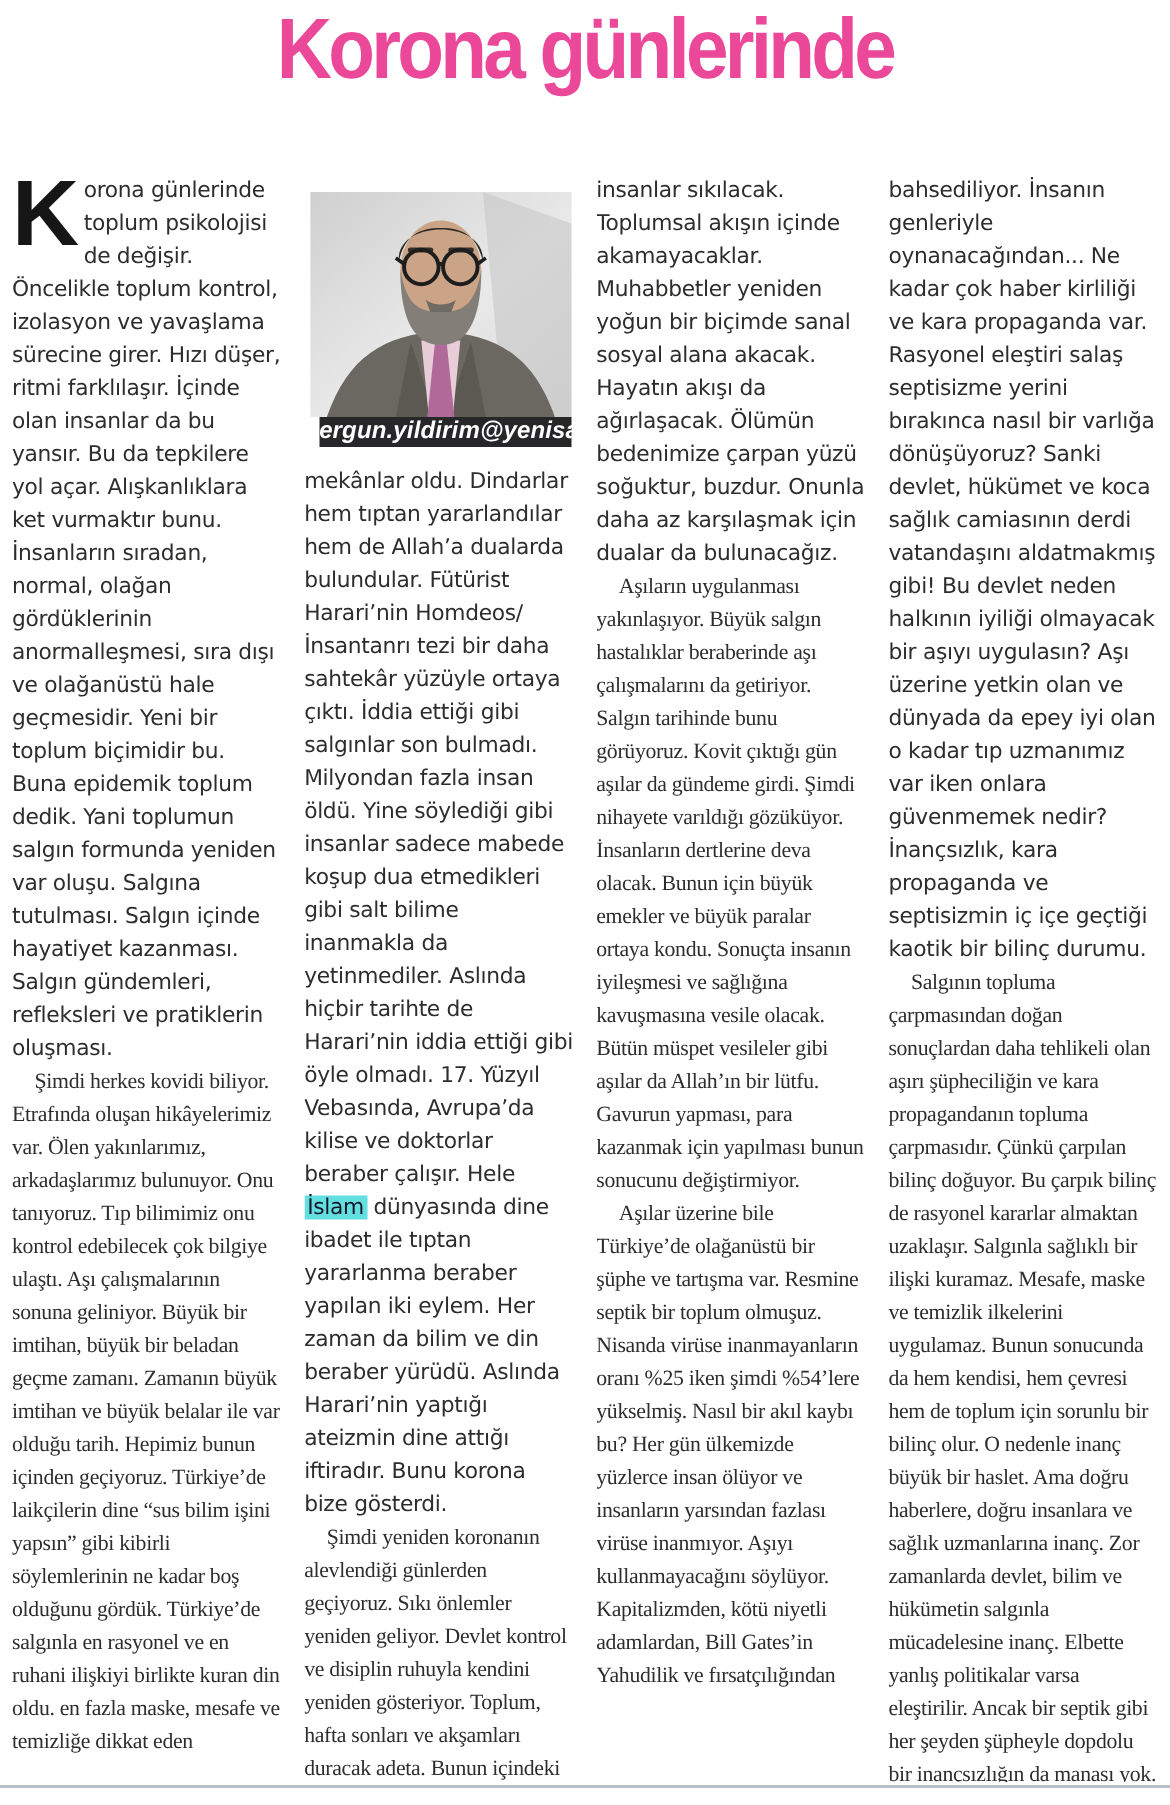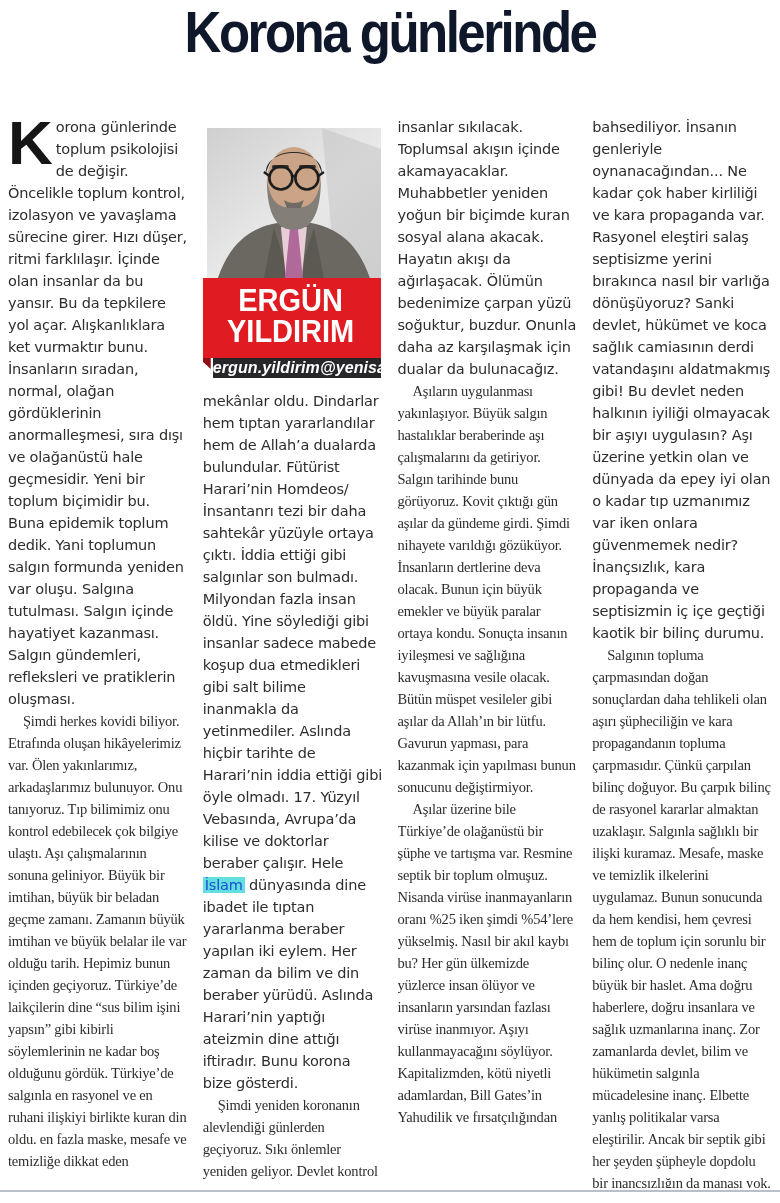--- a/index.html
+++ b/index.html
@@ -10,21 +10,21 @@
     background: #ffffff;
     overflow: hidden;
     font-family: "DejaVu Sans", "Liberation Sans", sans-serif;
   }
 
   
   .headline {
     position: absolute;
     top: 6px; left: 0; right: 0;
     text-align: center;
-    color: #0f172a;
+    color: #ec4899;
   }
   .headline .hl-line {
     display: inline-block;
     font-family: "Liberation Sans", sans-serif;
     font-weight: 700;
     font-size: 51px;
     line-height: 48px;
     letter-spacing: -2.5px;
     transform: scaleY(1.12);
     transform-origin: top center;
@@ -54,21 +54,21 @@
   .dropcap {
     float: left;
     font-family: "Liberation Sans", sans-serif;
     font-weight: 700;
     font-size: 62px;
     line-height: 50px;
     padding: 2px 6px 0 0;
     color: #161616;
     letter-spacing: -3px;
   }
-  .hl-cyan  { background: var(--hl-cyan, #63dfe0);  color: #1d4ed8; padding: 0 2px; }
+  .hl-cyan  { background: var(--hl-cyan, #63dfe0);  color: #0f172a; padding: 0 2px; }
 
   
   .author-card { position: relative; margin: 12px 0 12px 0; }
   .photo {
     position: relative;
     height: 150px;
     margin: 0 2px 0 4px;
     background: linear-gradient(135deg, #d3d3d3 0%, #e9e9e9 55%, #dcdcdc 100%);
     overflow: hidden;
   }
@@ -172,35 +172,30 @@
             <rect x="68" y="37" width="17" height="3.4" rx="1.7" fill="#35302b"></rect>
             <rect x="95" y="37" width="17" height="3.4" rx="1.7" fill="#35302b"></rect>
 
             <circle cx="77" cy="50" r="11.5" fill="none" stroke="#1d1d1d" stroke-width="2.6"></circle>
             <circle cx="103" cy="50" r="11.5" fill="none" stroke="#1d1d1d" stroke-width="2.6"></circle>
             <line x1="88.5" y1="48" x2="91.5" y2="48" stroke="#1d1d1d" stroke-width="2.6"></line>
             <line x1="65.5" y1="48" x2="60" y2="44" stroke="#1d1d1d" stroke-width="2.4"></line>
             <line x1="114.5" y1="48" x2="120" y2="44" stroke="#1d1d1d" stroke-width="2.4"></line>
           </svg>
         </div>
-        <div class="nameplate">
-          <span class="nm">ERGÜN</span>
-          <span class="nm">YILDIRIM</span>
-          <span class="fold"></span>
-        </div>
         <div class="email-bar">ergun.yildirim@yenisafak.com.tr</div>
       </div>
       <div>
           <p class="para">mekânlar oldu. Dindarlar hem tıptan yararlandılar hem de Allah’a dualarda bulundular. Fütürist Harari’nin Homdeos/İnsantanrı tezi bir daha sahtekâr yüzüyle ortaya çıktı. İddia ettiği gibi salgınlar son bulmadı. Milyondan fazla insan öldü. Yine söylediği gibi insanlar sadece mabede koşup dua etmedikleri gibi salt bilime inanmakla da yetinmediler. Aslında hiçbir tarihte de Harari’nin iddia ettiği gibi öyle olmadı. 17. Yüzyıl Vebasında, Avrupa’da kilise ve doktorlar beraber çalışır. Hele <span class="hl-cyan">İslam</span> dünyasında dine ibadet ile tıptan yararlanma beraber yapılan iki eylem. Her zaman da bilim ve din beraber yürüdü. Aslında Harari’nin yaptığı ateizmin dine attığı iftiradır. Bunu korona bize gösterdi.</p>
           <p class="para indent">Şimdi yeniden koronanın alevlendiği günlerden geçiyoruz. Sıkı önlemler yeniden geliyor. Devlet kontrol ve disiplin ruhuyla kendini yeniden gösteriyor. Toplum, hafta sonları ve akşamları duracak adeta. Bunun içindeki</p>
         </div>
     </div>
 
     <div class="col">
-        <p class="para">insanlar sıkılacak. Toplumsal akışın içinde akamayacaklar. Muhabbetler yeniden yoğun bir biçimde kuran sosyal alana akacak. Hayatın akışı da ağırlaşacak. Ölümün bedenimize çarpan yüzü soğuktur, buzdur. Onunla daha az karşılaşmak için dualar da bulunacağız.</p>
+        <p class="para">insanlar sıkılacak. Toplumsal akışın içinde akamayacaklar. Muhabbetler yeniden yoğun bir biçimde sanal sosyal alana akacak. Hayatın akışı da ağırlaşacak. Ölümün bedenimize çarpan yüzü soğuktur, buzdur. Onunla daha az karşılaşmak için dualar da bulunacağız.</p>
         <p class="para indent">Aşıların uygulanması yakınlaşıyor. Büyük salgın hastalıklar beraberinde aşı çalışmalarını da getiriyor. Salgın tarihinde bunu görüyoruz. Kovit çıktığı gün aşılar da gündeme girdi. Şimdi nihayete varıldığı gözüküyor. İnsanların dertlerine deva olacak. Bunun için büyük emekler ve büyük paralar ortaya kondu. Sonuçta insanın iyileşmesi ve sağlığına kavuşmasına vesile olacak. Bütün müspet vesileler gibi aşılar da Allah’ın bir lütfu. Gavurun yapması, para kazanmak için yapılması bunun sonucunu değiştirmiyor.</p>
         <p class="para indent">Aşılar üzerine bile Türkiye’de olağanüstü bir şüphe ve tartışma var. Resmine septik bir toplum olmuşuz. Nisanda virüse inanmayanların oranı %25 iken şimdi %54’lere yükselmiş. Nasıl bir akıl kaybı bu? Her gün ülkemizde yüzlerce insan ölüyor ve insanların yarsından fazlası virüse inanmıyor. Aşıyı kullanmayacağını söylüyor. Kapitalizmden, kötü niyetli adamlardan, Bill Gates’in Yahudilik ve fırsatçılığından</p>
       </div>
 
     <div class="col">
         <p class="para">bahsediliyor. İnsanın genleriyle oynanacağından... Ne kadar çok haber kirliliği ve kara propaganda var. Rasyonel eleştiri salaş septisizme yerini bırakınca nasıl bir varlığa dönüşüyoruz? Sanki devlet, hükümet ve koca sağlık camiasının derdi vatandaşını aldatmakmış gibi! Bu devlet neden halkının iyiliği olmayacak bir aşıyı uygulasın? Aşı üzerine yetkin olan ve dünyada da epey iyi olan o kadar tıp uzmanımız var iken onlara güvenmemek nedir? İnançsızlık, kara propaganda ve septisizmin iç içe geçtiği kaotik bir bilinç durumu.</p>
         <p class="para indent">Salgının topluma çarpmasından doğan sonuçlardan daha tehlikeli olan aşırı şüpheciliğin ve kara propagandanın topluma çarpmasıdır. Çünkü çarpılan bilinç doğuyor. Bu çarpık bilinç de rasyonel kararlar almaktan uzaklaşır. Salgınla sağlıklı bir ilişki kuramaz. Mesafe, maske ve temizlik ilkelerini uygulamaz. Bunun sonucunda da hem kendisi, hem çevresi hem de toplum için sorunlu bir bilinç olur. O nedenle inanç büyük bir haslet. Ama doğru haberlere, doğru insanlara ve sağlık uzmanlarına inanç. Zor zamanlarda devlet, bilim ve hükümetin salgınla mücadelesine inanç. Elbette yanlış politikalar varsa eleştirilir. Ancak bir septik gibi her şeyden şüpheyle dopdolu bir inançsızlığın da manası yok.</p>
       </div>
 
   </div>

